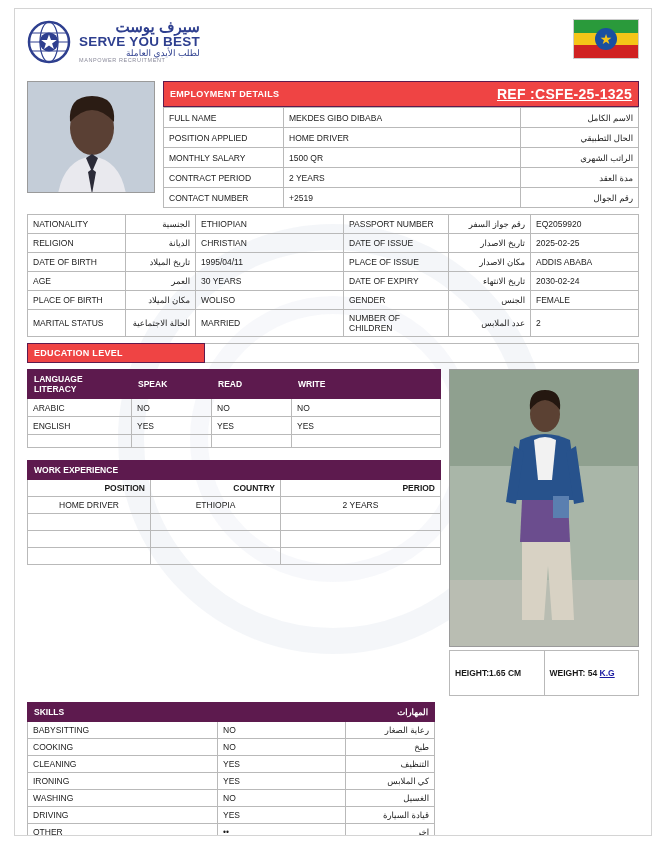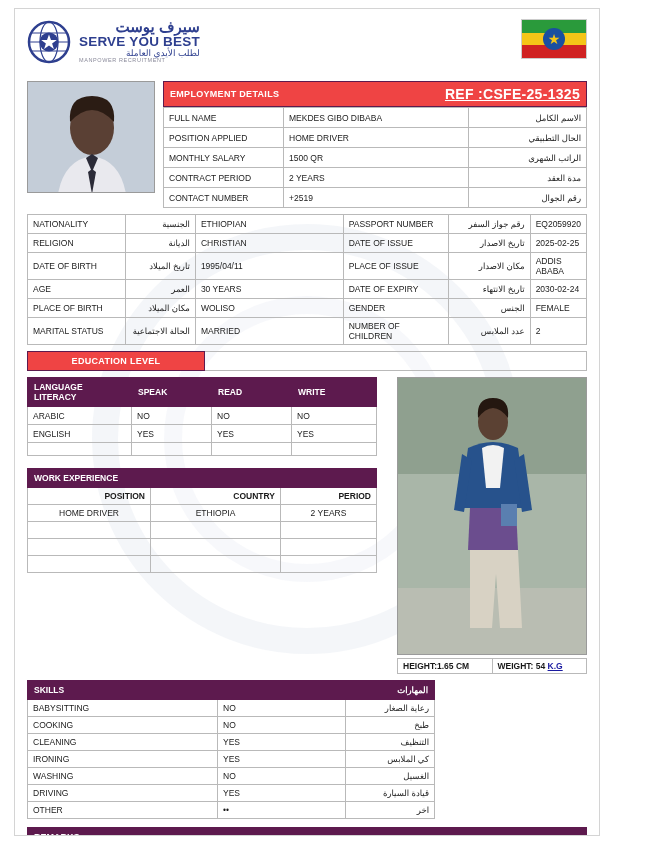--- a/index.html
+++ b/index.html
@@ -11,21 +11,21 @@
     width: 666px; height: 845px;
     font-family: "Liberation Sans", sans-serif;
     font-size: 9px;
     color: #1a1a1a;
     position: relative;
     overflow: hidden;
   }
   .page {
     position: absolute;
     left: 14px; top: 8px;
-    width: 586px; height: 828px;
+    width: 638px; height: 828px;
     border: 1px solid #d4d4d4;
     background: #fff;
     overflow: hidden;
   }
   
   .watermark {
     position: absolute;
     left: 50%; top: 52%;
     transform: translate(-50%, -50%);
     width: 430px; height: 430px;
@@ -85,40 +85,40 @@
   }
   .photo .pbg { position: absolute; inset: 0; background: linear-gradient(#c8d2dc, #aeb9c6); }
   .emp { flex: 1; }
   .emp td { height: 20px; }
 
   
   .mt6 { margin-top: 6px; }
   .other td { height: 19px; }
 
   
-  .edu-row { display: flex; margin-top: 6px; text-align: center; }
+  .edu-row { display: flex; margin-top: 6px; }
   .edu-bar { width: 178px; }
   .edu-blank { flex: 1; border: 1px solid #b9b9b9; border-left: none; }
 
   
-  .mid { display: flex; gap: 20px; margin-top: 6px; align-items: flex-start; }
+  .mid { display: flex; gap: 8px; margin-top: 6px; align-items: flex-start; }
   .mid-left { flex: 1; }
   .lang th { background: #5d1a4e; color: #fff; font-weight: bold; font-size: 8.5px; text-align: left; padding: 4px 6px; border: 1px solid #5d1a4e; }
   .lang td { height: 18px; }
   .lang .blank td { height: 13px; }
   .work th { background: #5d1a4e; color: #fff; font-weight: bold; font-size: 8.5px; text-align: center; padding: 4px 6px; border: 1px solid #5d1a4e; }
   .work .sub td { font-weight: bold; text-align: right; font-size: 8.5px; height: 17px; }
   .work td { height: 17px; text-align: center; font-size: 8.5px; }
   .photo2 {
     width: 190px; flex: none; border: 1px solid #9a9a9a; background: #9fb0a8; height: 278px;
     position: relative; overflow: hidden;
   }
   .photo2 .p2bg { position: absolute; inset: 0; background: linear-gradient(#b9c7bb, #93a596); }
   .hw { display: flex; margin-top: 3px; width: 190px; }
-  .hw div { flex: 1; border: 1px solid #b9b9b9; font-weight: bold; font-size: 8.5px; padding: 2px 5px; }
+  .hw div { flex: 1; border: 1px solid #b9b9b9; font-weight: bold; font-size: 8.5px; padding: 17px 5px; }
   .hw div + div { border-left: none; }
   .kg { text-decoration: underline; color: #1a1aa0; }
 
   
   .skills { margin-top: 6px; }
   .skills td { height: 17px; font-size: 8.5px; }
   .skills .hdr td { background: #5d1a4e; color: #fff; font-weight: bold; border: 1px solid #5d1a4e; padding: 4px 6px; }
 
   
   .remarks { margin-top: 8px; }

